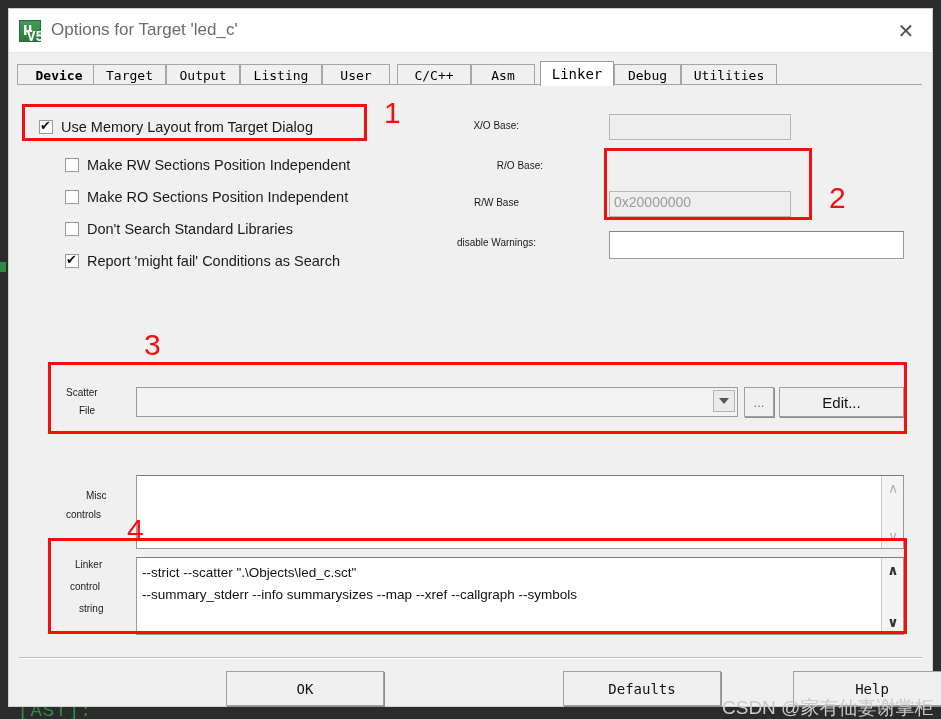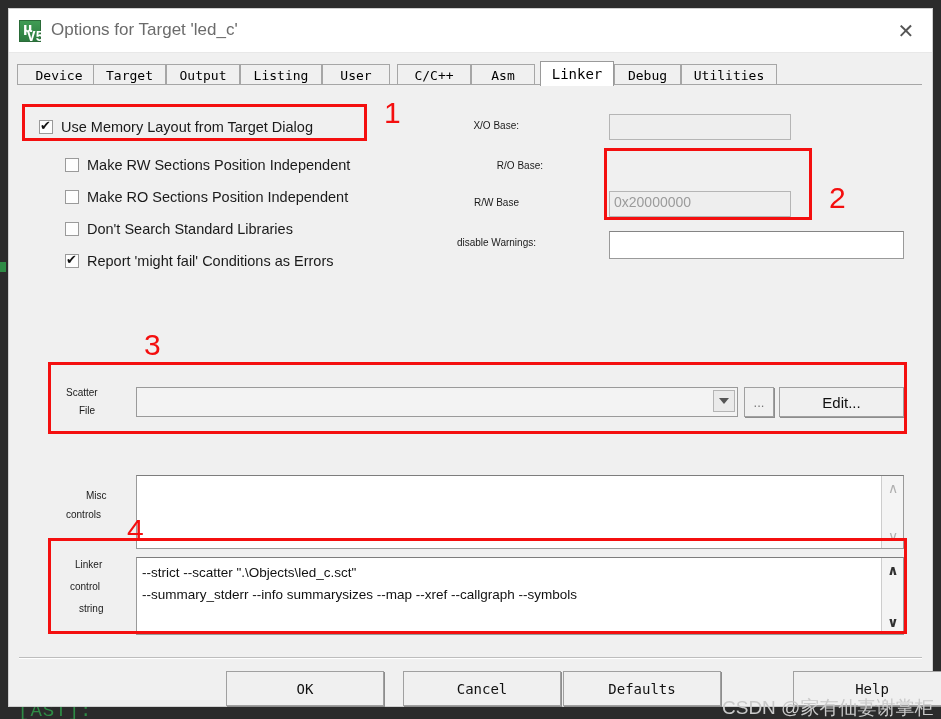--- a/index.html
+++ b/index.html
@@ -272,21 +272,21 @@
     <div class="titlebar">
       <div class="app-icon">
         <span class="u">µ</span>
         <span class="v5">V5</span>
       </div>
       <div class="title-text">Options for Target 'led_c'</div>
       <div class="close-btn">✕</div>
     </div>
 
     <div class="tabstrip">
-      <div class="tab" style="left:0px;   width:84px;">Device</div>
+      <div class="tab" style="left:0px;   width:84px;font-weight:bold;">Device</div>
       <div class="tab" style="left:76px;  width:73px;">Target</div>
       <div class="tab" style="left:149px; width:74px;">Output</div>
       <div class="tab" style="left:223px; width:82px;">Listing</div>
       <div class="tab" style="left:305px; width:68px;">User</div>
       <div class="tab" style="left:380px; width:74px;">C/C++</div>
       <div class="tab" style="left:454px; width:64px;">Asm</div>
       <div class="tab selected" style="left:523px; width:74px;">Linker</div>
       <div class="tab" style="left:597px; width:67px;">Debug</div>
       <div class="tab" style="left:664px; width:96px;">Utilities</div>
     </div>
@@ -303,21 +303,21 @@
     <div class="chk-row" style="left:56px; top:180px;">
       <span class="chkbox"></span>
       <span class="chk-label">Make RO Sections Position Independent</span>
     </div>
     <div class="chk-row" style="left:56px; top:212px;">
       <span class="chkbox"></span>
       <span class="chk-label">Don't Search Standard Libraries</span>
     </div>
     <div class="chk-row" style="left:56px; top:244px;">
       <span class="chkbox checked"></span>
-      <span class="chk-label">Report 'might fail' Conditions as Errors</span>
+      <span class="chk-label">Report 'might fail' Conditions as Search</span>
     </div>
 
     <div class="lbl right" style="left:420px; top:111px; width:90px;">X/O Base:</div>
     <div class="field disabled" style="left:600px; top:105px; width:182px; height:26px;"></div>
 
     <div class="lbl right" style="left:444px; top:151px; width:90px;">R/O Base:</div>
 
     <div class="lbl right" style="left:420px; top:188px; width:90px;">R/W Base</div>
     <div class="field disabled" style="left:600px; top:182px; width:182px; height:26px;">0x20000000</div>
 
@@ -351,21 +351,20 @@
       <span class="ta-text" style="top:5px;">--strict --scatter ".\Objects\led_c.sct"</span>
       <span class="ta-text" style="top:27px;">--summary_stderr --info summarysizes --map --xref --callgraph --symbols</span>
       <span class="vscroll dark">
         <span class="arr up">∧</span>
         <span class="arr dn">∨</span>
       </span>
     </div>
 
     <div class="sep-line"></div>
     <div class="btn" style="left:217px; top:662px; width:158px; height:35px;">OK</div>
-    <div class="btn" style="left:394px; top:662px; width:158px; height:35px;">Cancel</div>
     <div class="btn" style="left:554px; top:662px; width:158px; height:35px;">Defaults</div>
     <div class="btn" style="left:784px; top:662px; width:158px; height:35px;">Help</div>
 
     <div class="watermark">CSDN @家有仙妻谢掌柜</div>
   </div>
 
   <div class="redbox" style="left:22px;  top:104px; width:345px; height:37px;"></div>
   <div class="rednum" style="left:384px; top:98px;">1</div>
 
   <div class="redbox" style="left:604px; top:148px; width:208px; height:72px;"></div>

